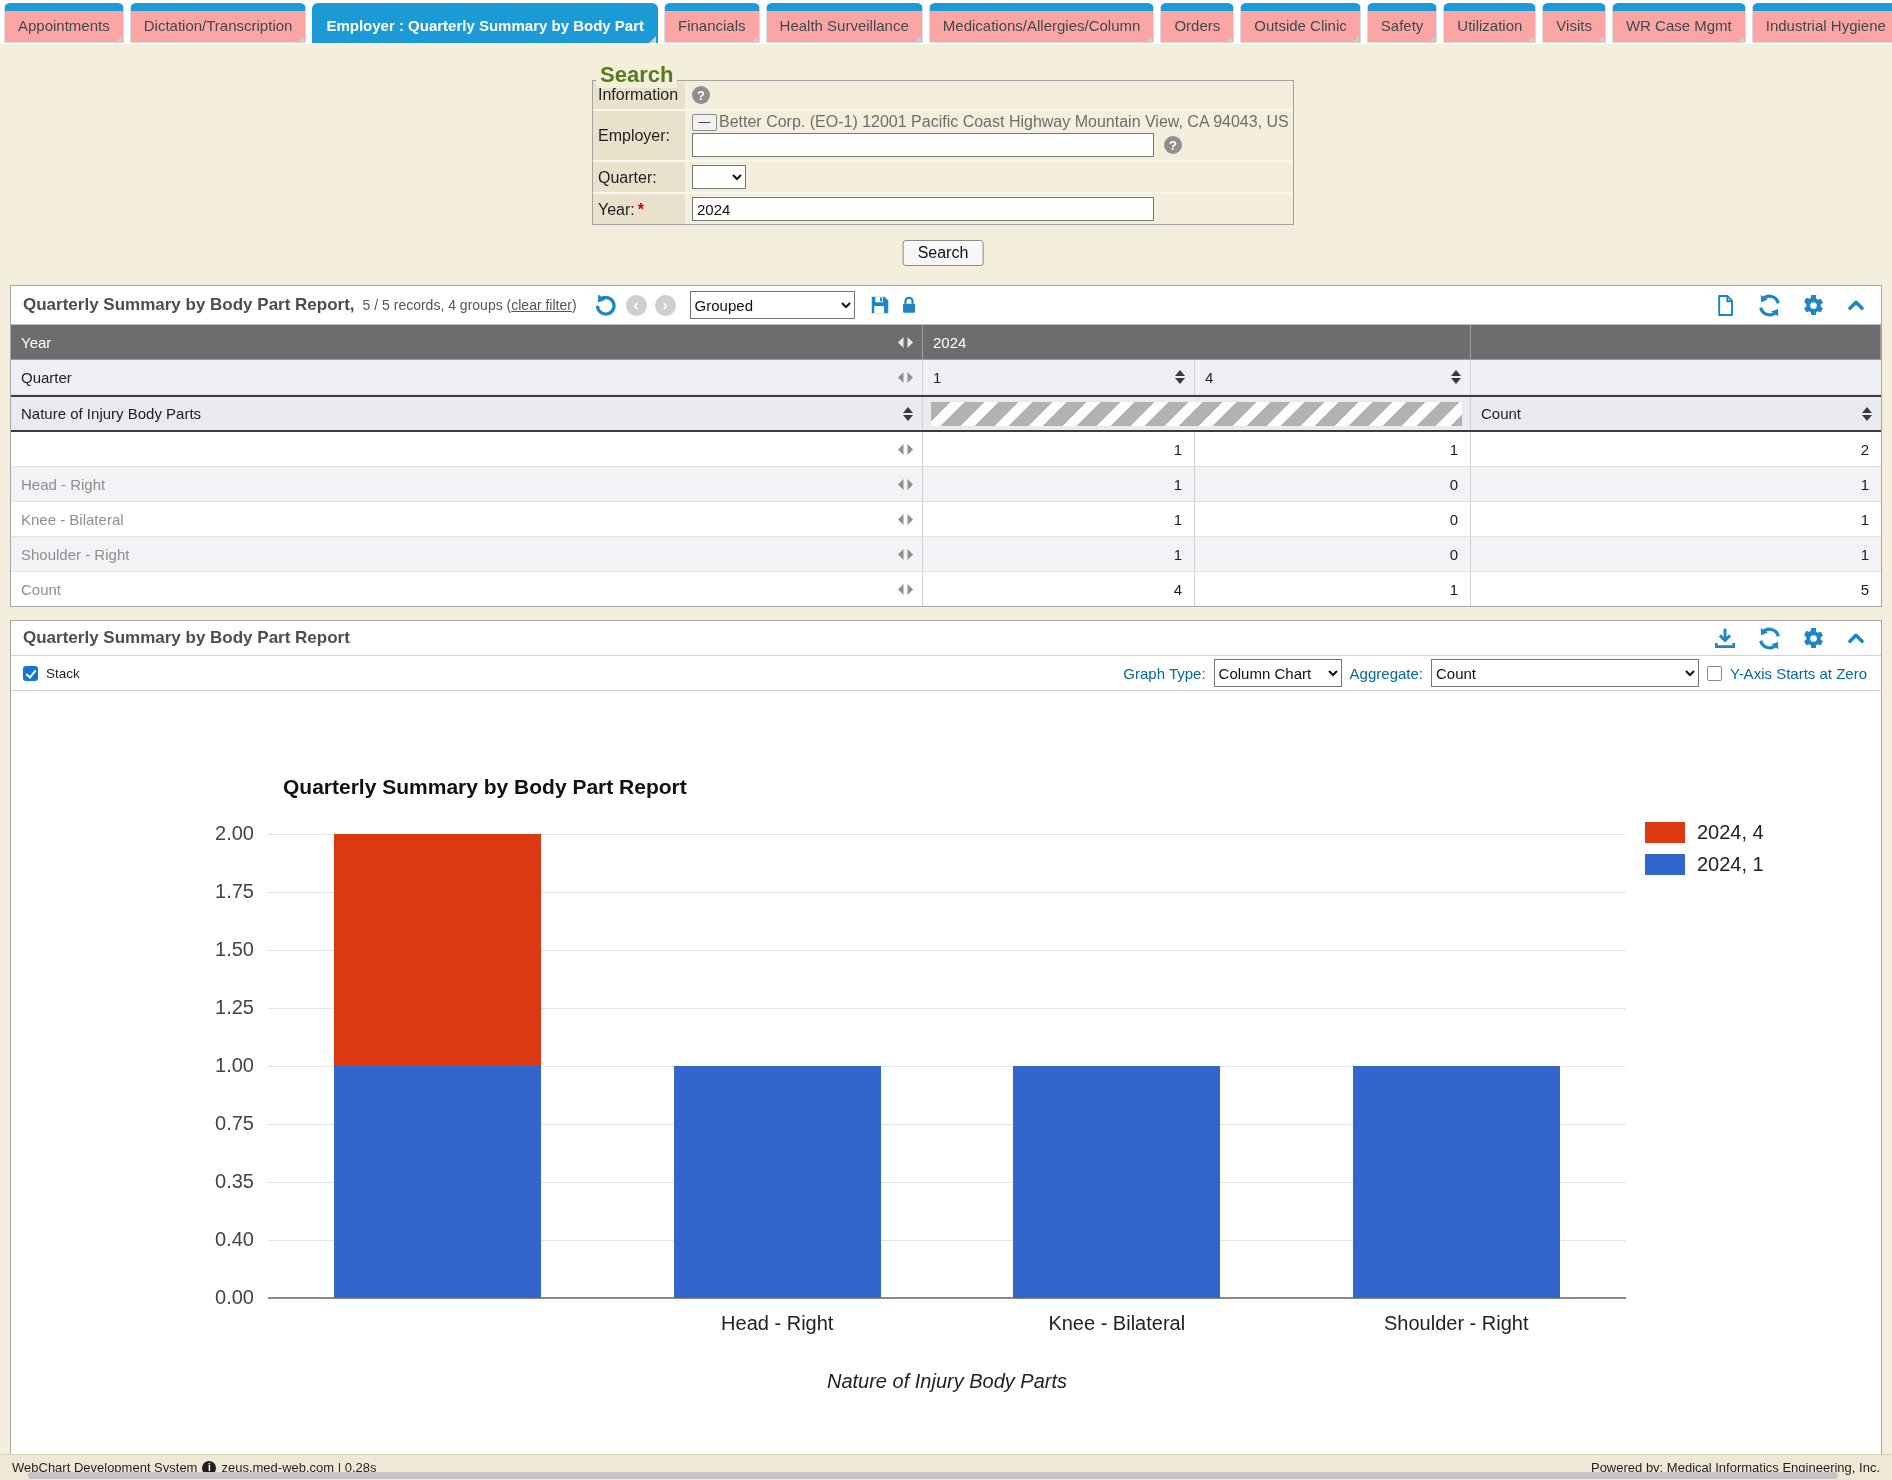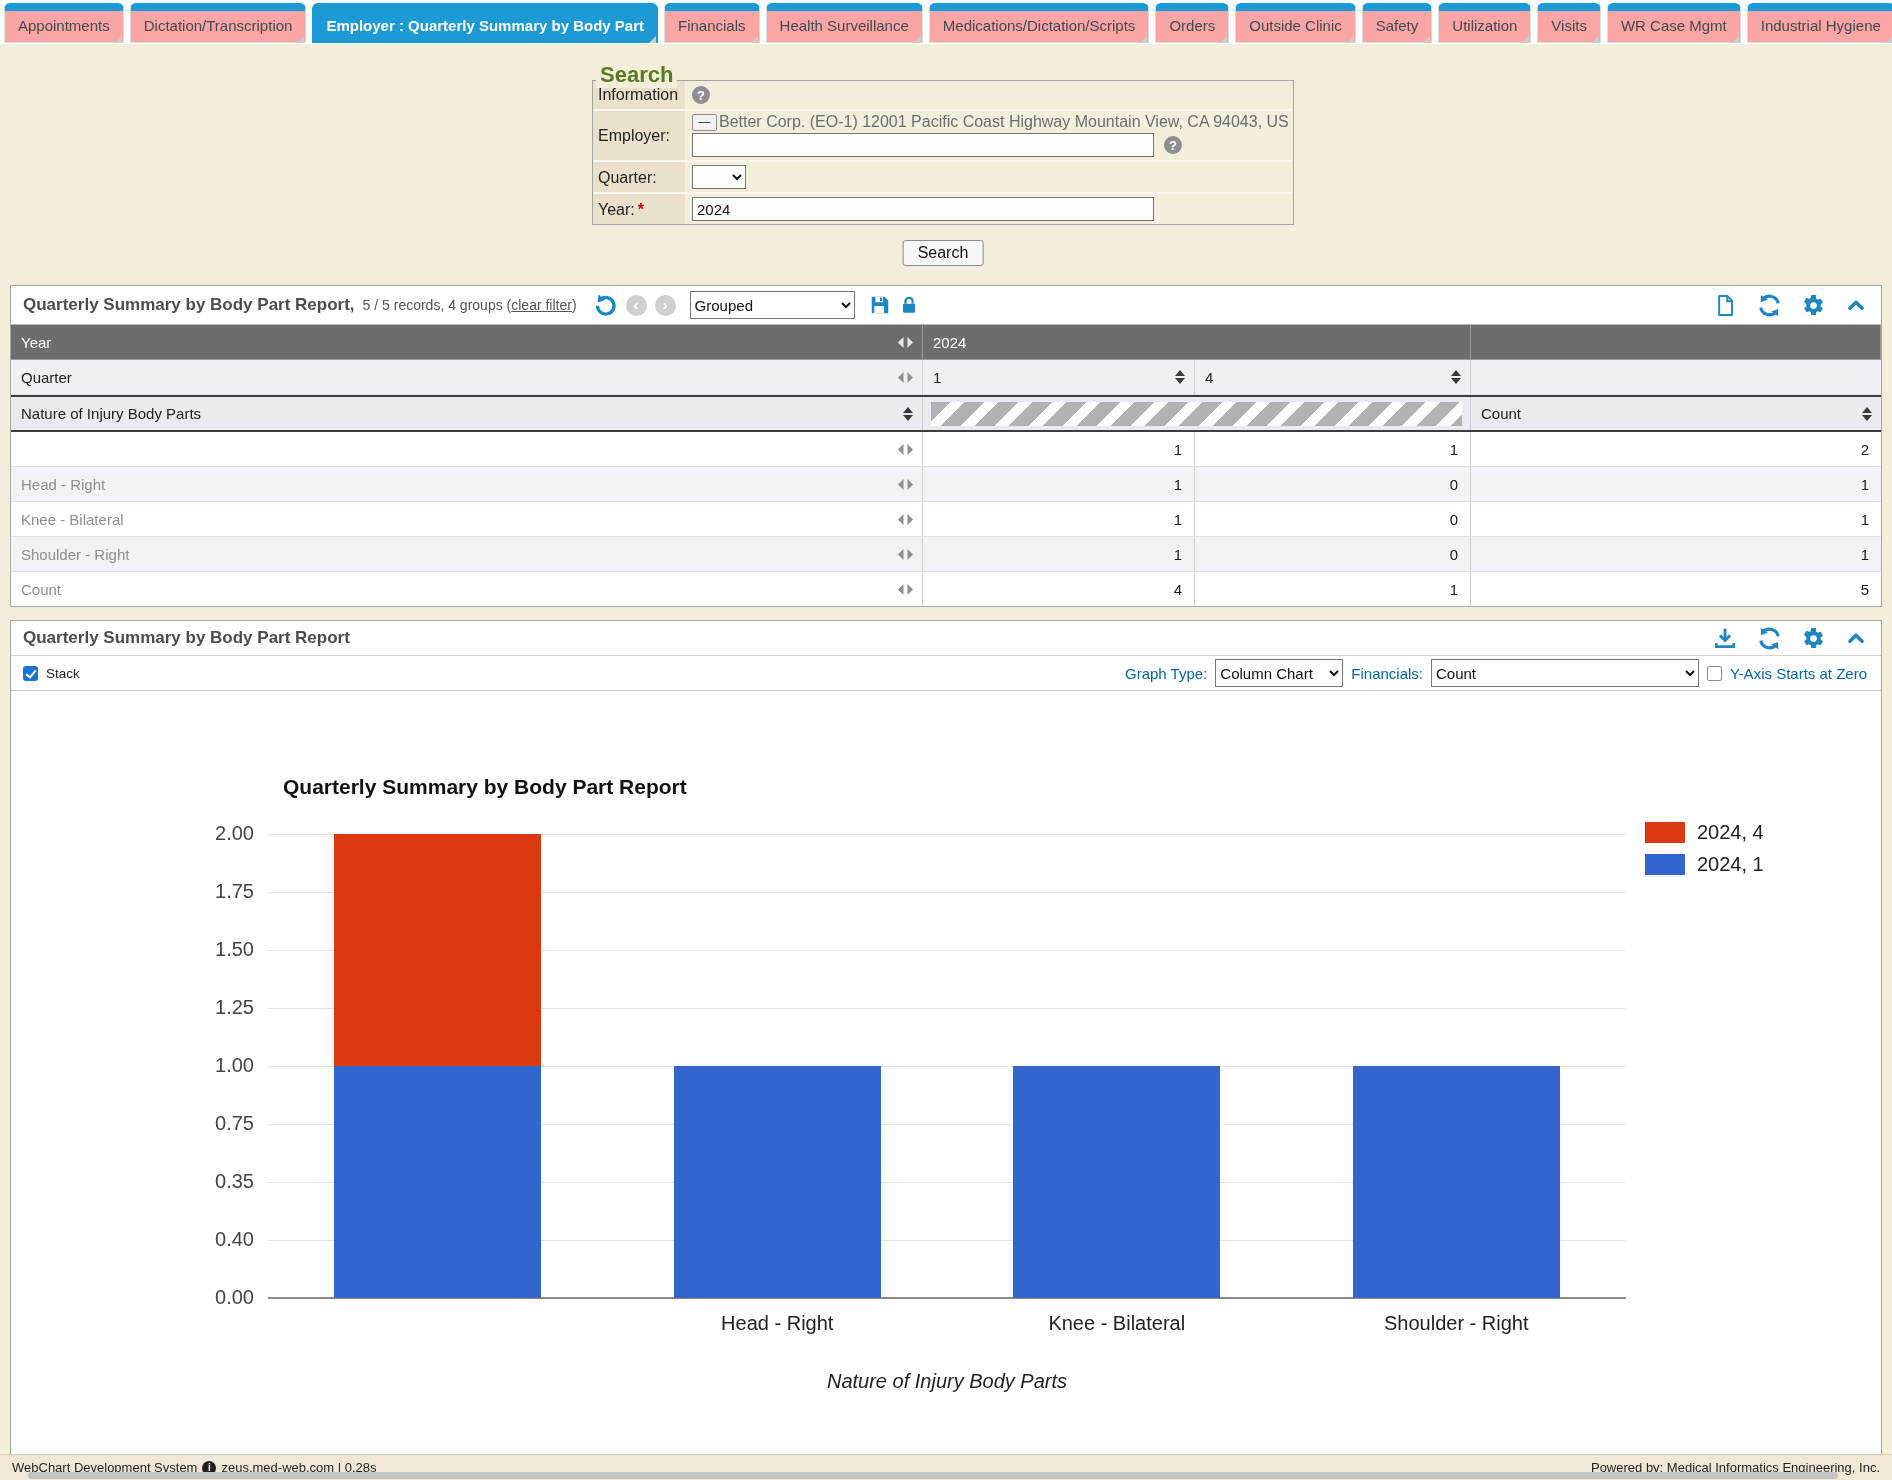--- a/index.html
+++ b/index.html
@@ -130,21 +130,21 @@
       <div class="tab active">
         <span>Employer : Quarterly Summary by Body Part</span>
       </div>
       <div class="tab">
         <span>Financials</span>
       </div>
       <div class="tab">
         <span>Health Surveillance</span>
       </div>
       <div class="tab">
-        <span>Medications/Dictation/Scripts</span>
+        <span>Medications/Allergies/Column</span>
       </div>
       <div class="tab">
         <span>Orders</span>
       </div>
       <div class="tab">
         <span>Outside Clinic</span>
       </div>
       <div class="tab">
         <span>Safety</span>
       </div>
@@ -421,21 +421,21 @@
             </svg>
         </span>
       </span>
     </div>
     <div class="controls">
       <span class="cb"></span>
       <span class="cb-label">Stack</span>
       <span class="ctrl-right">
         <span class="ctrl-label">Graph Type:</span>
         <select class="gt-select"><option>Column Chart</option></select>
-        <span class="ctrl-label">Financials:</span>
+        <span class="ctrl-label">Aggregate:</span>
         <select class="agg-select"><option>Count</option></select>
         <span class="cb-empty"></span>
         <span class="ctrl-label">Y-Axis Starts at Zero</span>
       </span>
     </div>
     <div id="chart-stage">
       <div class="chart-title">Quarterly Summary by Body Part Report</div>
       <div class="legend" id="legend">
           <div class="legend-item">
             <span class="legend-swatch" style="background: rgb(220, 57, 18);"></span>

